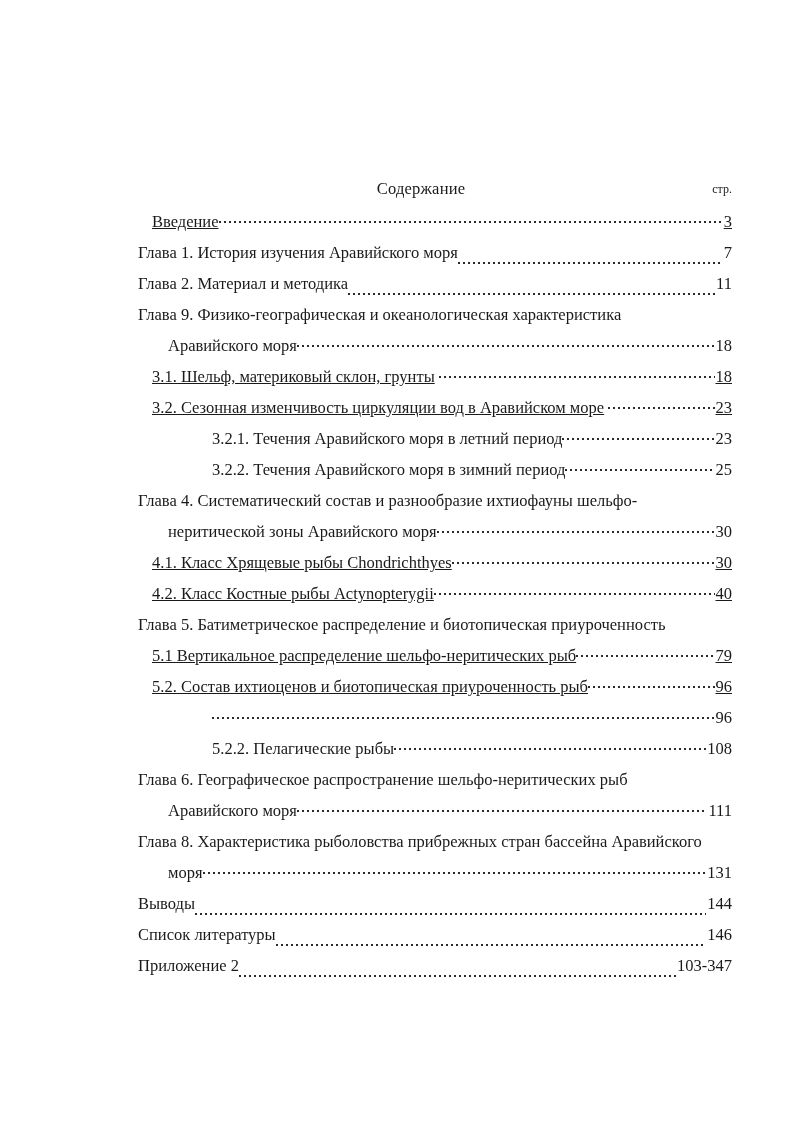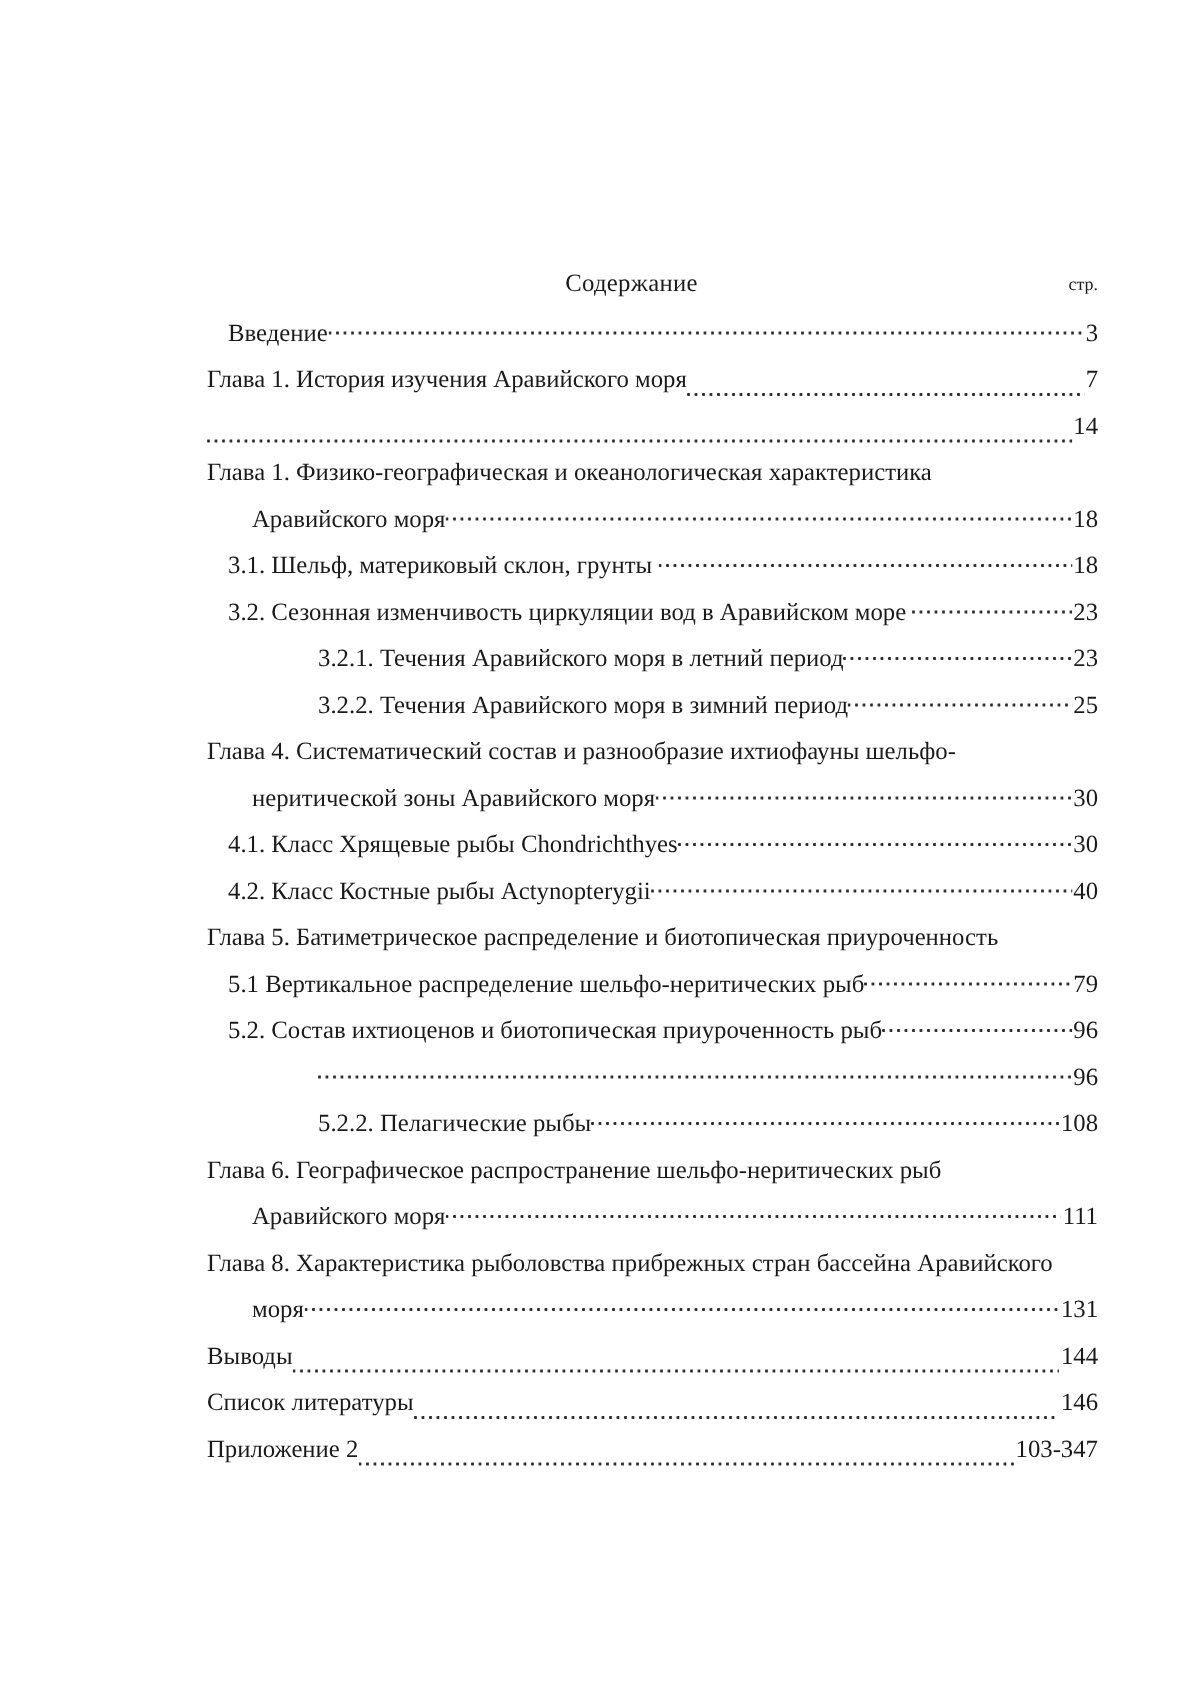--- a/index.html
+++ b/index.html
@@ -67,21 +67,21 @@
     align-items: baseline;
     height: 31px;
     font-size: 16.5px;
     line-height: 31px;
     white-space: nowrap;
     overflow: hidden;
   }
 
   
   .lvl-0  { padding-left: 0px; align-items: flex-end;  }   
-  .lvl-1  { padding-left: 14px; }   
+  .lvl-1  { padding-left: 14px; text-decoration: underline; }   
   .lvl-2  { padding-left: 74px; }   
   .cont   { padding-left: 30px; }   
 
   .toc-text {
     flex: 0 0 auto;
   }
   
   .toc-text.gap { padding-right: 4px; }
 
   .toc-leader {
@@ -128,25 +128,26 @@
         <span class="toc-text">Введение</span>
         <span class="toc-leader"></span>
         <span class="toc-page">3</span>
       </div>
       <div class="toc-line lvl-0">
         <span class="toc-text">Глава 1. История изучения Аравийского моря</span>
         <span class="toc-leader"></span>
         <span class="toc-page">7</span>
       </div>
       <div class="toc-line lvl-0">
-        <span class="toc-leader"></span>
-        <span class="toc-page">14</span>
-      </div>
-      <div class="toc-line lvl-0 nohang">
-        <span class="toc-text">Глава 1. Физико-географическая и океанологическая характеристика</span>
+        <span class="toc-text">Глава 2. Материал и методика</span>
+        <span class="toc-leader"></span>
+        <span class="toc-page">11</span>
+      </div>
+      <div class="toc-line lvl-0 nohang">
+        <span class="toc-text">Глава 9. Физико-географическая и океанологическая характеристика</span>
         <span class="toc-leader"></span>
         <span class="toc-page"></span>
       </div>
       <div class="toc-line cont">
         <span class="toc-text">Аравийского моря</span>
         <span class="toc-leader"></span>
         <span class="toc-page">18</span>
       </div>
       <div class="toc-line lvl-1">
         <span class="toc-text gap">3.1. Шельф, материковый склон, грунты</span>

